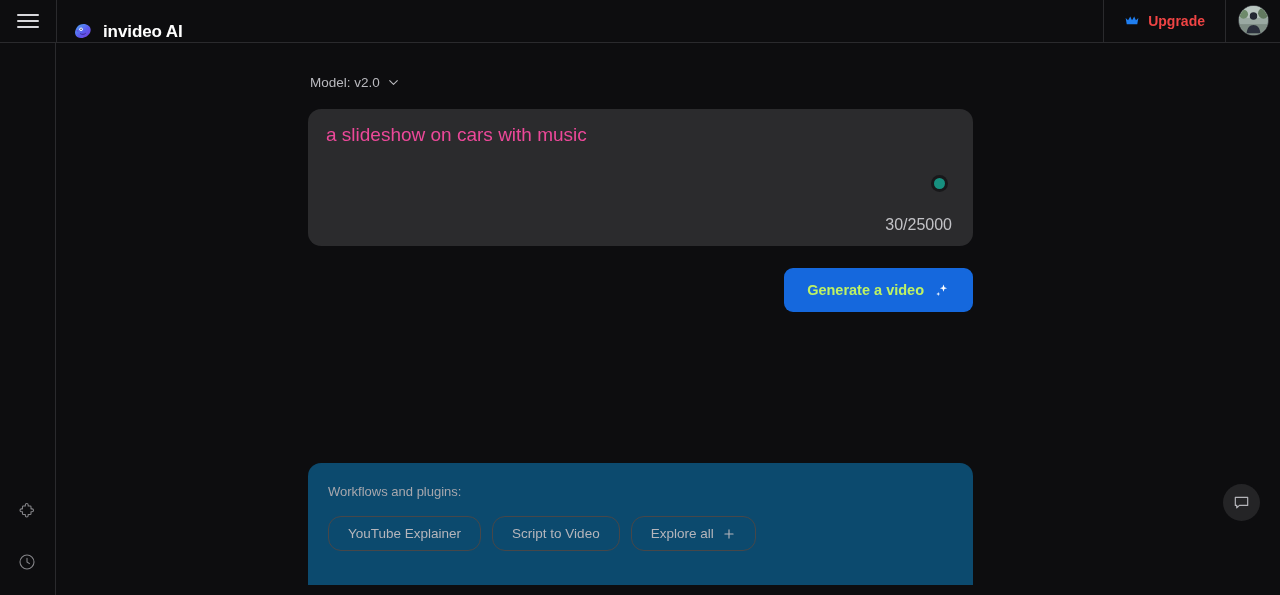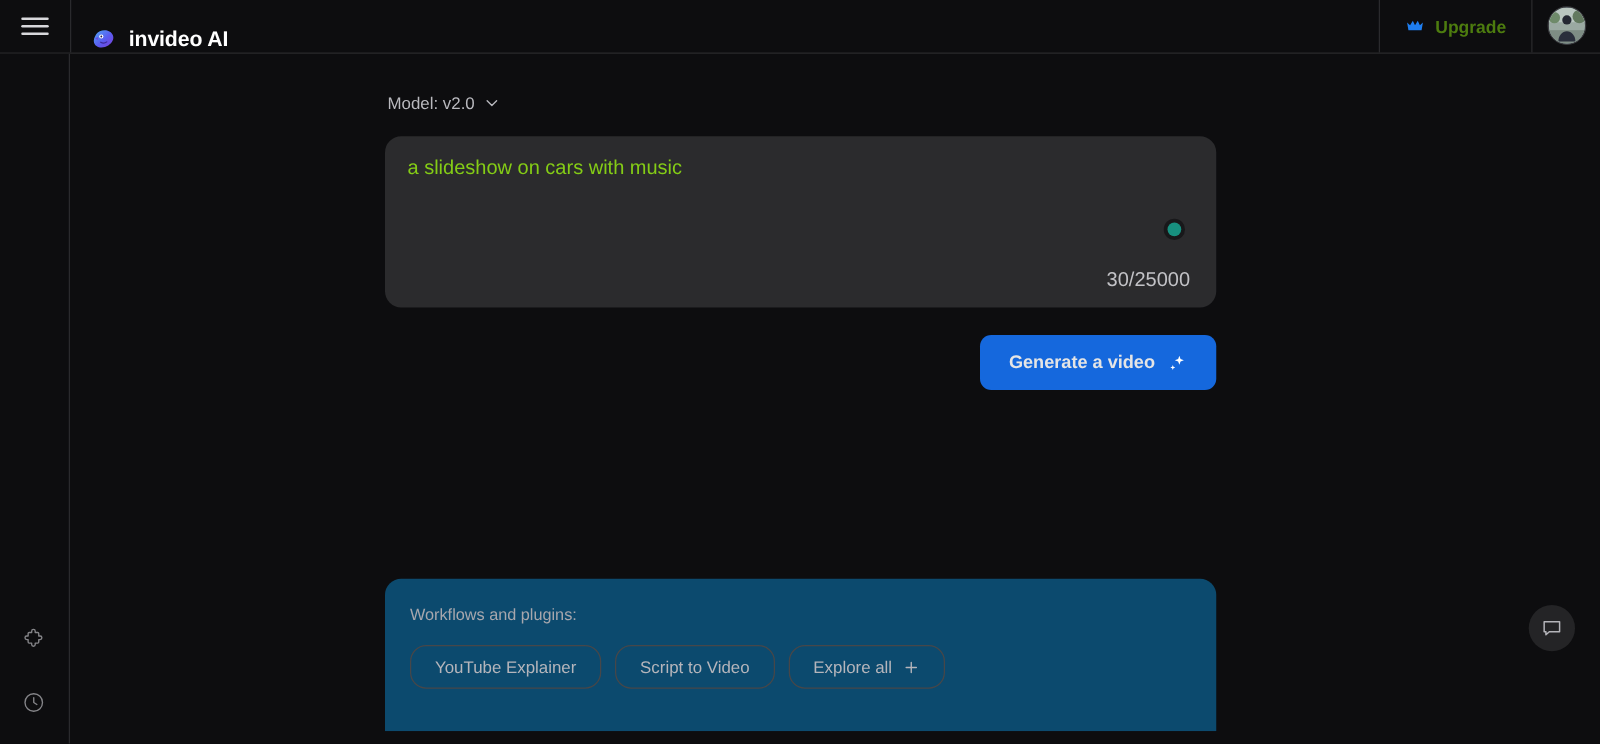--- a/index.html
+++ b/index.html
@@ -91,21 +91,21 @@
     align-items: center;
     gap: 8px;
     padding: 0 20px;
     height: 43px;
     cursor: pointer;
   }
   .crown-icon { width: 16px; height: 16px; display: block; }
   .upgrade-label {
     font-size: 14px;
     font-weight: bold;
-    color: #4d7c0f;
+    color: #ef4444;
   }
 
   .avatar-wrap {
     display: flex;
     align-items: center;
     justify-content: center;
     width: 54px;
     height: 43px;
     cursor: pointer;
   }
@@ -182,22 +182,22 @@
   .prompt-box {
     position: relative;
     margin-top: 13px;
     width: 665px;
     height: 137px;
     background: #2b2b2d;
     border-radius: 13px;
     padding: 16px 18px;
   }
   .prompt-text {
-    font-size: 16px;
-    color: #84cc16;
+    font-size: 19px;
+    color: #ec4899;
     line-height: 20px;
     white-space: pre-wrap;
     word-break: break-word;
   }
   .status-dot {
     position: absolute;
     right: 25px;
     top: 66px;
     width: 17px;
     height: 17px;
@@ -225,21 +225,21 @@
   .generate-row {
     display: flex;
     justify-content: flex-end;
     margin-top: 22px;
   }
   .generate-btn {
     display: inline-flex;
     align-items: center;
     gap: 9px;
     background: #1568dd;
-    color: #e5e5e5;
+    color: #bef264;
     border: none;
     border-radius: 9px;
     height: 44px;
     padding: 0 23px;
     font-size: 14.5px;
     font-weight: bold;
     font-family: "Liberation Sans", sans-serif;
     cursor: pointer;
   }
   .sparkle { width: 17px; height: 17px; display: block; }

